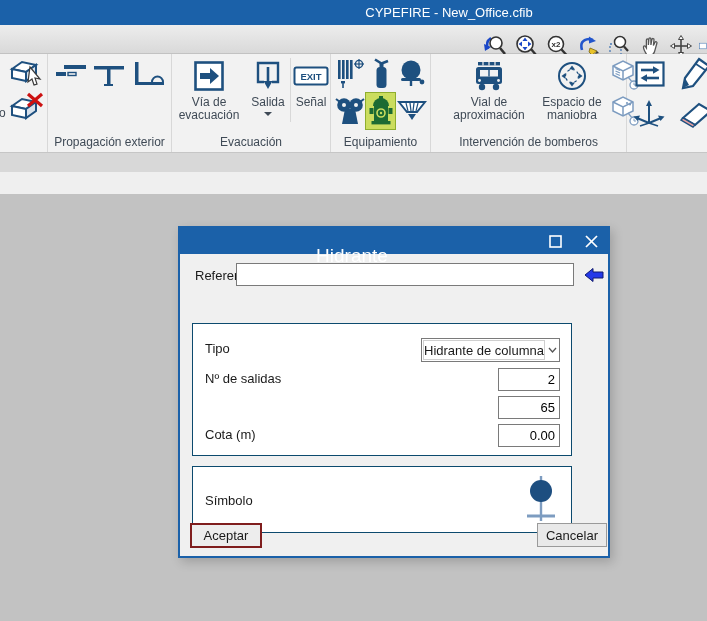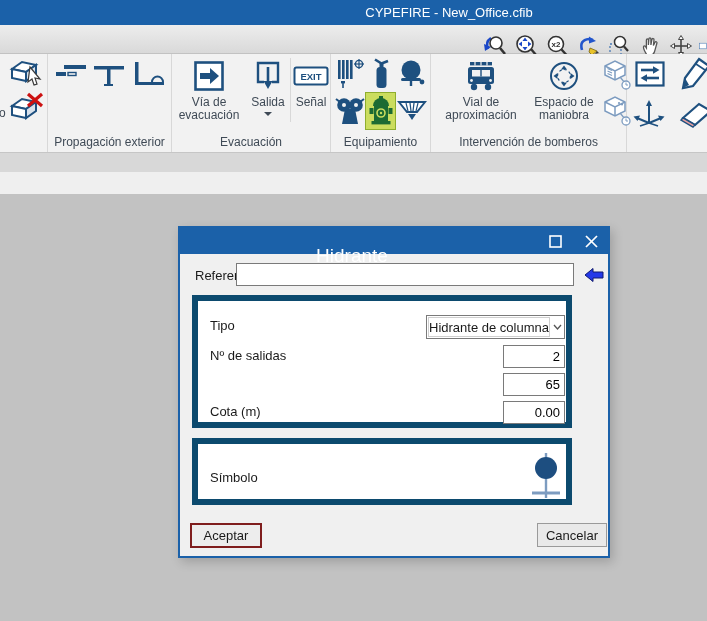--- a/index.html
+++ b/index.html
@@ -40,21 +40,21 @@
     border:2px solid #1b61a9;background:#f0f0f0;box-shadow:3px 4px 10px rgba(0,0,0,0.18);}
   .dialog-titlebar{position:relative;height:26px;background:#1b61a9;}
   .dialog-title{position:absolute;left:172px;top:17px;transform:translateX(-50%);
     color:#fff;font-size:19px;white-space:nowrap;}
   .win-btn{position:absolute;top:0;width:30px;height:26px;display:flex;align-items:center;justify-content:center;cursor:pointer;}
   .dialog-body{position:relative;height:302px;font-size:13px;color:#1a1a1a;}
   .dlabel{position:absolute;white-space:nowrap;}
   .dinput{position:absolute;background:#fff;border:1px solid #7a7a7a;box-sizing:border-box;
     font-family:"Liberation Sans",sans-serif;font-size:13px;padding:0 4px;outline:none;}
   .num{text-align:right;}
-  .groupbox{position:absolute;background:#fff;border:6px solid #0c4a6e;box-sizing:border-box;}
+  .groupbox{position:absolute;background:#fff;border:1px solid #0c4a6e;box-sizing:border-box;margin-top:28px;}
   .combo{position:absolute;background:#fff;border:1px solid #7a7a7a;box-sizing:border-box;
     display:flex;align-items:stretch;cursor:pointer;}
   .combo-text{flex:1;border:1px solid #cfcfcf;margin:1px;padding:1px 0;font-size:13px;
     white-space:nowrap;display:flex;align-items:center;}
   .combo-arrow{width:17px;display:flex;align-items:center;justify-content:center;}
   .btn{position:absolute;box-sizing:border-box;display:flex;align-items:center;justify-content:center;
     font-size:13px;color:#1a1a1a;cursor:pointer;}
   .btn-accept{border:2px solid #7f1d1d;background:#ededed;text-align:center;}
   .btn-cancel{border:1px solid #9a9a9a;background:#e9e9e9;}
   .canvas-area{position:absolute;left:0;top:194px;width:707px;height:427px;}
@@ -286,21 +286,21 @@
           <line x1="17" y1="4" x2="16" y2="12" stroke="#1e507f" stroke-width="1.2"></line>
           <line x1="21" y1="4" x2="19" y2="12" stroke="#1e507f" stroke-width="1.2"></line>
           <polygon points="11,15 19,15 15,21" fill="#1e507f"></polygon>
         </svg>
       </div>
     </div>
     <div class="rgroup-label">Equipamiento</div>
   </div>
 
   <div class="rgroup" style="width:196px;">
-    <div style="position:absolute;left:4px;top:4px;display:flex;width:196px;">
+    <div style="position:absolute;left:12px;top:4px;display:flex;width:196px;">
       <div class="rb" style="width:92px;">
         <div class="iconbox" style="height:36px;">
           <svg width="36" height="32" viewBox="0 0 36 32">
             <rect x="7" y="2" width="22" height="3.4" fill="#1e507f"></rect>
             <line x1="12" y1="2" x2="12" y2="5.4" stroke="#f2f2f2" stroke-width="1.2"></line>
             <line x1="18" y1="2" x2="18" y2="5.4" stroke="#f2f2f2" stroke-width="1.2"></line>
             <line x1="24" y1="2" x2="24" y2="5.4" stroke="#f2f2f2" stroke-width="1.2"></line>
             <rect x="5" y="7" width="26" height="17" rx="2.5" fill="#1e507f"></rect>
             <rect x="9" y="10" width="18" height="6.5" fill="#f2f2f2"></rect>
             <line x1="18" y1="10" x2="18" y2="16.5" stroke="#1e507f" stroke-width="1.4"></line>

